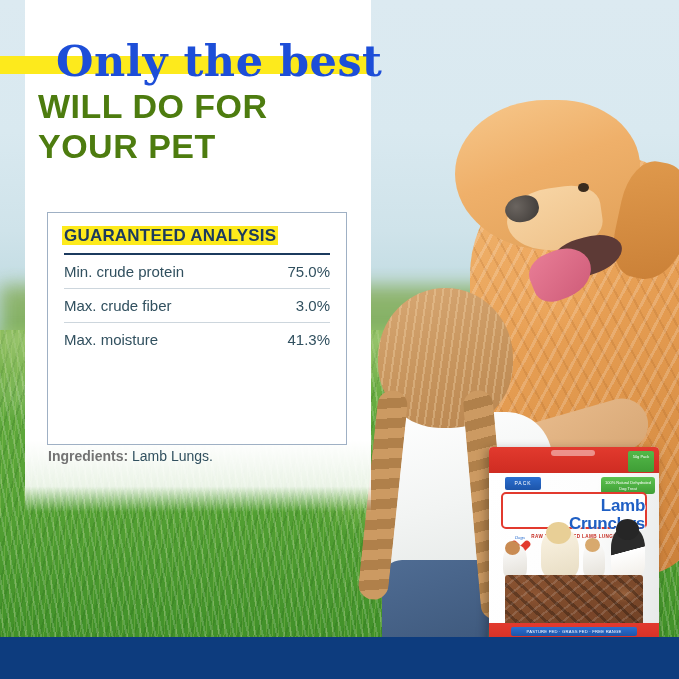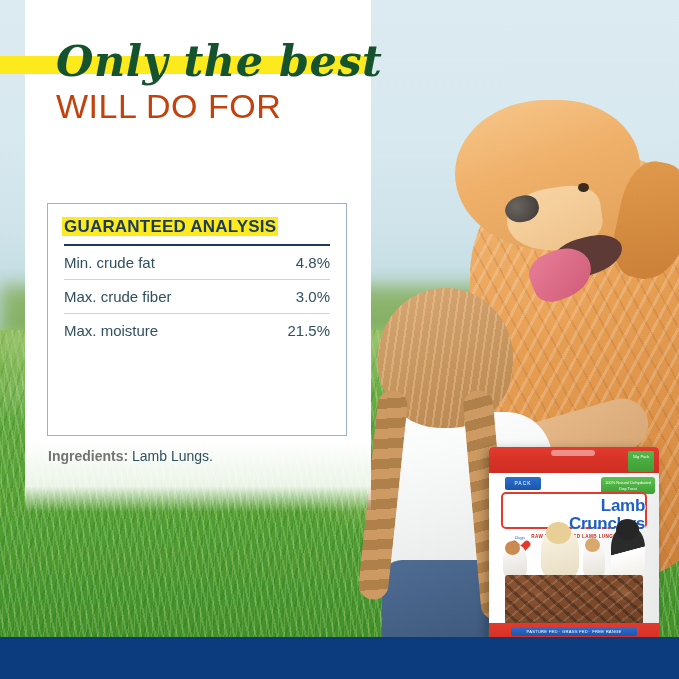--- a/index.html
+++ b/index.html
@@ -138,33 +138,33 @@
   
   .headline{position:absolute;left:25px;top:36px;width:360px;}
   .hl-script-wrap{position:relative;height:50px;}
   .hl-hilite{
     position:absolute;left:-25px;top:20px;width:372px;height:18px;
     background:#fdea1c;
   }
   .hl-script{
     position:relative;
     font-family:"DejaVu Serif","Liberation Serif",serif;
-    font-style:italic;font-weight:700;font-size:43px;line-height:50px;
-    color:#14532d;letter-spacing:.5px;
+    font-weight:700;font-size:43px;line-height:50px;
+    color:#1d4ed8;letter-spacing:.5px;
     margin-left:31px;white-space:nowrap;
   }
   .hl-line{
     font-family:"Liberation Sans",sans-serif;
-    font-weight:400;font-size:34px;line-height:40px;
-    color:#c2410c;letter-spacing:.5px;margin-left:31px;white-space:nowrap;
+    font-weight:700;font-size:34px;line-height:40px;
+    color:#4d7c0f;letter-spacing:.5px;margin-left:13px;white-space:nowrap;
   }
 
   
   .ga-card{
-    position:absolute;left:47px;top:203px;width:300px;height:233px;
+    position:absolute;left:47px;top:212px;width:300px;height:233px;
     border:1px solid #9fb0c4;background:rgba(255,255,255,.55);
     box-sizing:border-box;padding:14px 16px 0 16px;
   }
   .ga-title-wrap{line-height:1;}
   .ga-title{
     display:inline;
     font-size:17px;font-weight:700;color:#1b3a5e;letter-spacing:.2px;
     background:#fdea1c;box-shadow:2px 0 0 #fdea1c,-2px 0 0 #fdea1c;
   }
   .ga-rule{height:2px;background:#1b3a5e;margin-top:9px;}
@@ -334,39 +334,40 @@
   </div>
 
   <div class="panel"></div>
 
   <div class="headline">
     <div class="hl-script-wrap">
       <div class="hl-hilite"></div>
       <div class="hl-script">Only the best</div>
     </div>
     <div class="hl-line">WILL DO FOR</div>
+    <div class="hl-line">YOUR PET</div>
   </div>
 
   <div class="ga-card">
     <div class="ga-title-wrap">
       <span class="ga-title">GUARANTEED ANALYSIS</span>
     </div>
     <div class="ga-rule"></div>
 
     <div class="ga-row">
-      <span class="ga-label">Min. crude fat</span>
-      <span class="ga-value">4.8%</span>
+      <span class="ga-label">Min. crude protein</span>
+      <span class="ga-value">75.0%</span>
     </div>
     <div class="ga-row">
       <span class="ga-label">Max. crude fiber</span>
       <span class="ga-value">3.0%</span>
     </div>
     <div class="ga-row">
       <span class="ga-label">Max. moisture</span>
-      <span class="ga-value">21.5%</span>
+      <span class="ga-value">41.3%</span>
     </div>
   </div>
 
   <div class="ingredients">
     <div class="ing-line">
       <span class="ing-k">Ingredients:</span><span> Lamb Lungs.</span>
     </div>
   </div>
 
   <div class="bag">

